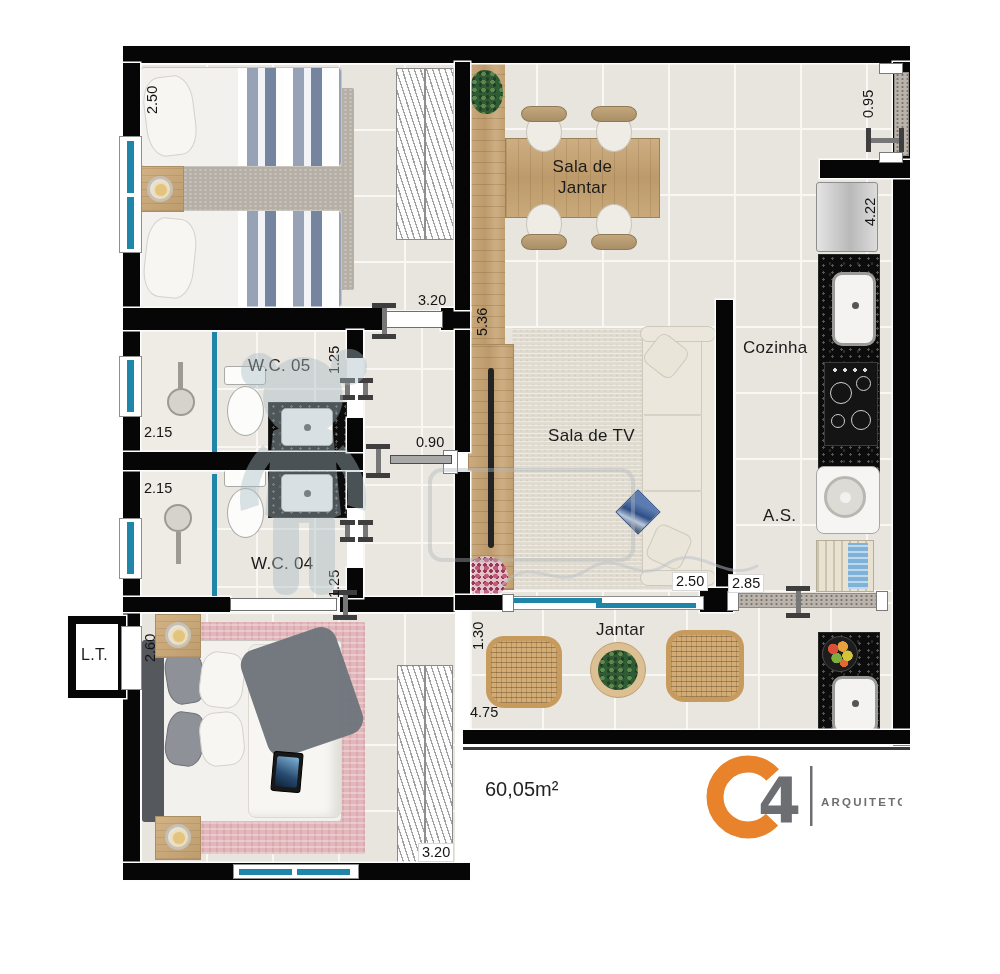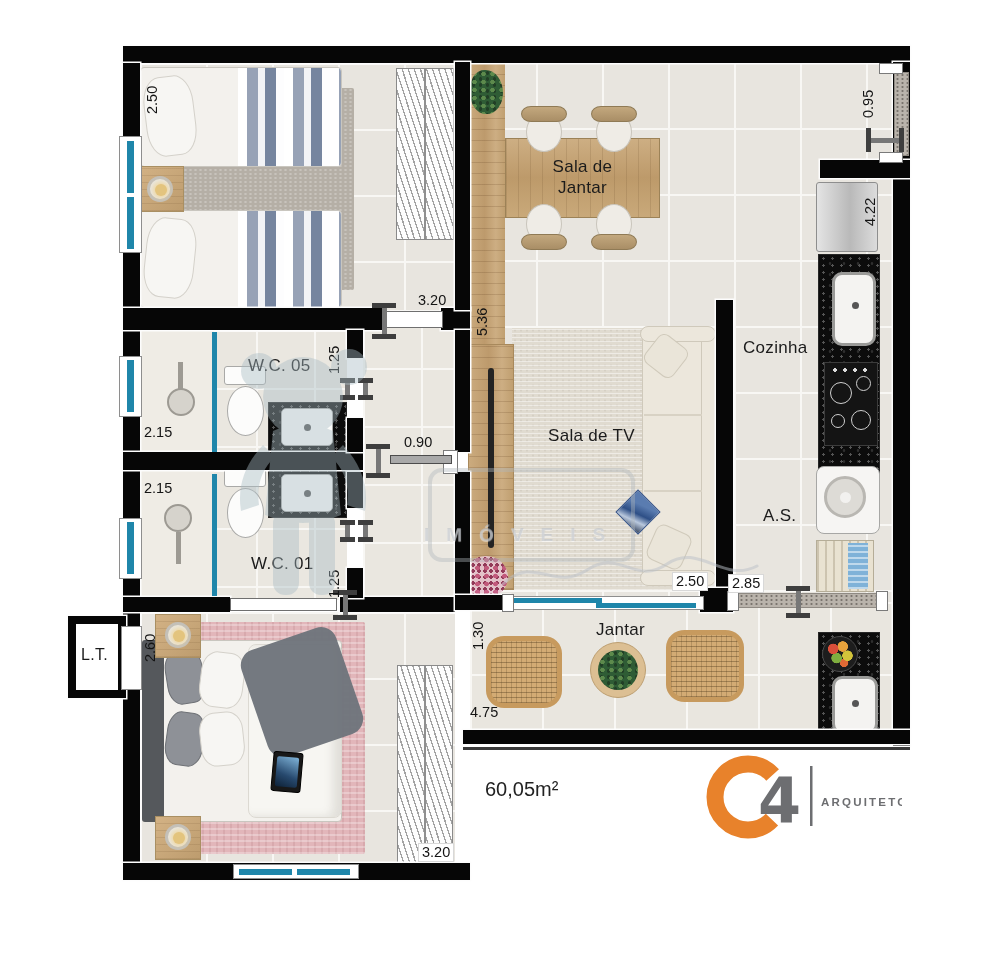--- a/index.html
+++ b/index.html
@@ -333,34 +333,34 @@
 
   <div class="sill" style="left:733px;top:593px;width:148px;height:15px;"></div>
   <div class="jamb" style="left:727px;top:591px;width:12px;height:20px;"></div>
   <div class="jamb" style="left:876px;top:591px;width:12px;height:20px;"></div>
   <div class="ib ib-v" style="left:786px;top:586px;width:24px;height:32px;"></div>
 
   <div class="lbl" style="left:743px;top:338px;">Cozinha</div>
   <div class="lbl" style="left:548px;top:426px;">Sala de TV</div>
   <div class="lbl" style="left:763px;top:506px;">A.S.</div>
   <div class="lbl" style="left:248px;top:356px;">W.C. 05</div>
-  <div class="lbl" style="left:251px;top:554px;">W.C. 01</div>
+  <div class="lbl" style="left:251px;top:554px;">W.C. 04</div>
   <div class="lbl" style="left:596px;top:620px;">Jantar</div>
   <div class="lbl" style="left:81px;top:646px;font-size:16px;z-index:50;">L.T.</div>
 
   <div class="dim v" style="left:144px;top:66px;height:48px;">2.50</div>
   <div class="dim" style="left:418px;top:292px;">3.20</div>
   <div class="dim v" style="left:474px;top:288px;height:48px;">5.36</div>
   <div class="dim v" style="left:860px;top:72px;height:46px;">0.95</div>
   <div class="dim v" style="left:862px;top:180px;height:46px;">4.22</div>
   <div class="dim v" style="left:326px;top:328px;height:46px;">1.25</div>
   <div class="dim" style="left:144px;top:424px;">2.15</div>
   <div class="dim" style="left:144px;top:480px;">2.15</div>
   <div class="dim v" style="left:326px;top:552px;height:46px;">1.25</div>
-  <div class="dim" style="left:404px;top:434px;">0.90</div>
+  <div class="dim" style="left:416px;top:434px;">0.90</div>
   <div class="dim bgw" style="left:672px;top:572px;">2.50</div>
   <div class="dim bgw" style="left:728px;top:574px;">2.85</div>
   <div class="dim v" style="left:142px;top:614px;height:48px;">2.60</div>
   <div class="dim v" style="left:470px;top:604px;height:46px;">1.30</div>
   <div class="dim" style="left:470px;top:704px;">4.75</div>
   <div class="dim bgw" style="left:418px;top:843px;">3.20</div>
 
   <div id="watermark">
     <svg style="left:185px;top:335px;" width="340" height="270" viewBox="0 0 340 270">
       <g fill="#a9bcc4" opacity="0.42">
@@ -368,21 +368,20 @@
         <circle cx="74" cy="36" r="18"></circle>
         <circle cx="164" cy="32" r="18"></circle>
         <path d="M88 96 Q118 82 148 96 L156 180 Q118 196 80 180 Z"></path>
         <rect x="88" y="176" width="26" height="84" rx="12"></rect>
         <rect x="124" y="176" width="26" height="84" rx="12"></rect>
         <path d="M78 110 Q50 140 56 176 L74 170 Q70 140 90 122 Z"></path>
         <path d="M158 110 Q186 140 180 176 L162 170 Q166 140 146 122 Z"></path>
       </g>
     </svg>
     <div class="wm-box"></div>
-    <div class="wm-word">IMÓVEIS</div>
     <svg style="left:495px;top:552px;" width="270" height="42" viewBox="0 0 270 42">
       <path d="M8 32 C 40 2, 58 40, 92 18 S 140 34, 172 12 S 228 32, 262 14" fill="none" stroke="rgba(185,192,199,0.5)" stroke-width="3" stroke-linecap="round"></path>
     </svg>
   </div>
 
   <div class="plan-area">60,05m²</div>
 
   <svg id="logo" viewBox="0 0 196 98">
     <circle cx="42" cy="47" r="33" fill="none" stroke-width="17" stroke-dasharray="158 50" stroke-dashoffset="-25" stroke="#E8822B"></circle>
     <text x="52" y="72" font-family="DejaVu Sans, sans-serif" font-size="62" font-weight="bold" fill="#6D6E71">4</text>

